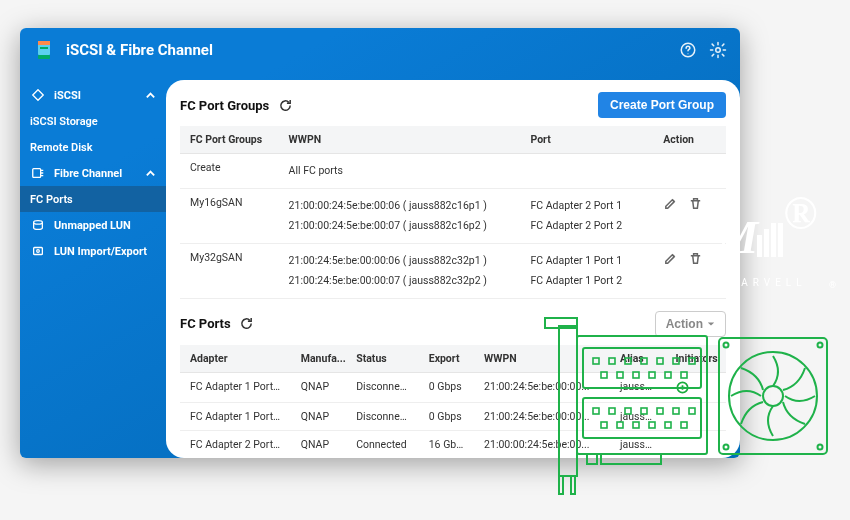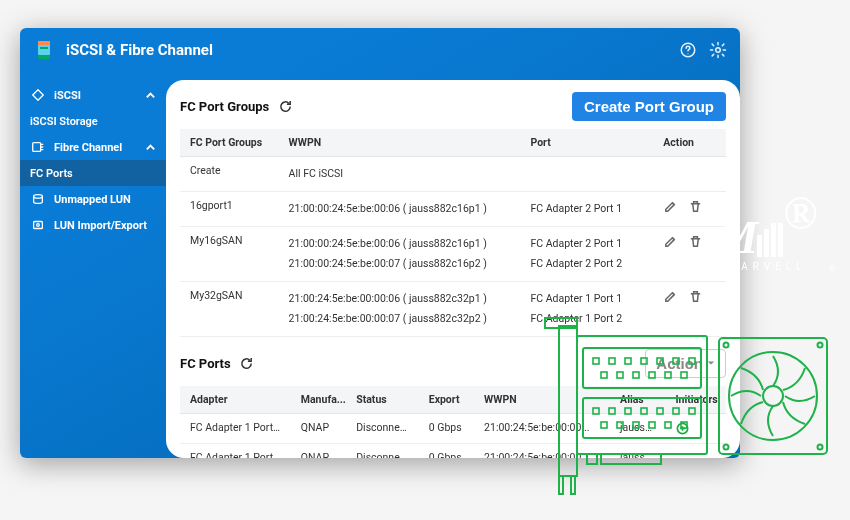--- a/index.html
+++ b/index.html
@@ -18,40 +18,40 @@
   .side-item.lvl1 { padding-left:10px; font-weight:700; }
   .side-item.active { background:#1262a2; }
   .side-icn { width:16px; height:16px; margin-right:8px; display:flex; align-items:center; justify-content:center; flex-shrink:0; }
   .caret { position:absolute; right:10px; top:8px; }
   .main { flex:1; background:#fff; border-top-left-radius:4px; display:flex; flex-direction:column; overflow:hidden;border-radius:18px; }
   .section { padding:12px 14px 4px 14px; }
   .sec-head { display:flex; align-items:center; }
   .sec-title { font-size:13px; font-weight:700; color:#111; }
   .refresh-icon { width:16px; height:16px; margin-left:8px; display:flex; align-items:center; justify-content:center; cursor:pointer; }
   .sec-head .spacer { flex:1; }
-  .btn { font-size:15px; font-weight:600; padding:6px 12px; border-radius:4px; cursor:pointer; border:none; }
+  .btn { font-size:12px; font-weight:600; padding:6px 12px; border-radius:4px; cursor:pointer; border:none; }
   .btn.primary { background:#2184e5; color:#fff; }
   .btn.outline { background:#fff; border:1px solid #ccc; color:#888; display:flex; align-items:center; gap:4px; padding:5px 10px; }
   
   .tbl { width:100%; border-collapse:collapse; margin-top:8px; font-size:10.5px; color:#333; table-layout:fixed; }
   .tbl th { background:#f4f5f6; text-align:left; padding:7px 10px; font-weight:700; color:#333; border-bottom:1px solid #e5e5e5; }
   .tbl td { padding:7px 10px; border-bottom:1px solid #eee; vertical-align:top; white-space:nowrap; overflow:hidden; text-overflow:ellipsis; }
   .tbl tr td { height:28px; }
   .wwpn-line { line-height:1.9; }
   .actions { display:flex; gap:10px; align-items:center; }
   .act-icn { width:15px; height:15px; cursor:pointer; color:#666; display:flex; }
   .act-icn.green { color:#1aab3e; }
   .col-adapter{width:110px;} .col-manu{width:55px;} .col-status{width:72px;} .col-speed{width:55px;} .col-wwpn2{width:135px;} .col-alias{width:55px;} .col-init{width:60px;}
   .col-g1{width:95px;} .col-g2{width:233px;} .col-g3{width:128px;} .col-g4{width:70px;}
   
   .marvell { position:absolute; right:18px; top:220px; width:130px; color:#fff; text-align:center; }
   .marvell-logo { font-family: Georgia, 'Times New Roman', serif; font-size:46px; font-weight:700; line-height:0.8; letter-spacing:-3px; display:flex; align-items:flex-end; justify-content:center; gap:2px; }
   .marvell-bars { display:inline-flex; gap:2px; align-items:flex-end; }
   .mbar{ width:5px; background:#fff; }
-  .marvell-name { font-size:10px; letter-spacing:5px; margin-top:4px; }
+  .marvell-name { font-size:10px; letter-spacing:5px; margin-top:20px; }
   .card-art { position:absolute; right:18px; top:298px; width:295px; height:200px; pointer-events:none; }
 </style>
 </head>
 <body>
 
 <div class="window">
 
   <div class="header">
     <span class="app-icon">
       <svg viewBox="0 0 24 24" width="24" height="24">
@@ -87,20 +87,23 @@
             </svg>
           </span>
         <span>iSCSI</span>
         <span class="caret"><svg viewBox="0 0 12 12" width="11" height="11" fill="none" stroke="#fff" stroke-width="2">
               <path d="M2 8l4-4 4 4"></path>
             </svg></span>
       </div>
       <div class="side-item sub">
           <span>iSCSI Storage</span>
         </div>
+      <div class="side-item sub">
+          <span>Remote Disk</span>
+        </div>
 
       <div class="side-item lvl1">
         <span class="side-icn">
             <svg viewBox="0 0 16 16" width="14" height="14" fill="none" stroke="#fff" stroke-width="1.5">
               <rect x="2" y="3" width="9" height="10" rx="1"></rect>
               <line x1="11" y1="5" x2="14" y2="5"></line>
               <line x1="11" y1="8" x2="14" y2="8"></line>
               <line x1="11" y1="11" x2="14" y2="11"></line>
             </svg>
           </span>
@@ -158,50 +161,26 @@
             <th>FC Port Groups</th>
             <th>WWPN</th>
             <th>Port</th>
             <th>Action</th>
           </tr>
             </thead>
           <tbody id="groups-body">
               <tr>
                 <td>Create</td>
                 <td>
-                  <div class="wwpn-line">All FC iSCSI</div>
+                  <div class="wwpn-line">All FC ports</div>
                 </td>
                 <td>
                   <div class="wwpn-line"></div>
                 </td>
                 <td></td>
-              </tr>
-              <tr>
-                <td>16gport1</td>
-                <td>
-                  <div class="wwpn-line">21:00:00:24:5e:be:00:06 ( jauss882c16p1 )</div>
-                </td>
-                <td>
-                  <div class="wwpn-line">FC Adapter 2 Port 1</div>
-                </td>
-                <td>
-                  <div class="actions">
-                    <span class="act-icn">
-                      <svg viewBox="0 0 16 16" width="15" height="15" fill="none" stroke="currentColor" stroke-width="1.6">
-                        <path d="M3 13h2l7-7-2-2-7 7v2z"></path>
-                        <path d="M10 4l2 2"></path>
-                      </svg>
-                    </span>
-                    <span class="act-icn">
-                      <svg viewBox="0 0 16 16" width="15" height="15" fill="none" stroke="currentColor" stroke-width="1.6">
-                        <path d="M3 5h10M6 5V3h4v2M5 5l1 8h4l1-8"></path>
-                      </svg>
-                    </span>
-                  </div>
-                </td>
               </tr>
               <tr>
                 <td>My16gSAN</td>
                 <td>
                   <div class="wwpn-line">21:00:00:24:5e:be:00:06 ( jauss882c16p1 )</div>
                   <div class="wwpn-line">21:00:00:24:5e:be:00:07 ( jauss882c16p2 )</div>
                 </td>
                 <td>
                   <div class="wwpn-line">FC Adapter 2 Port 1</div>
                   <div class="wwpn-line">FC Adapter 2 Port 2</div>

